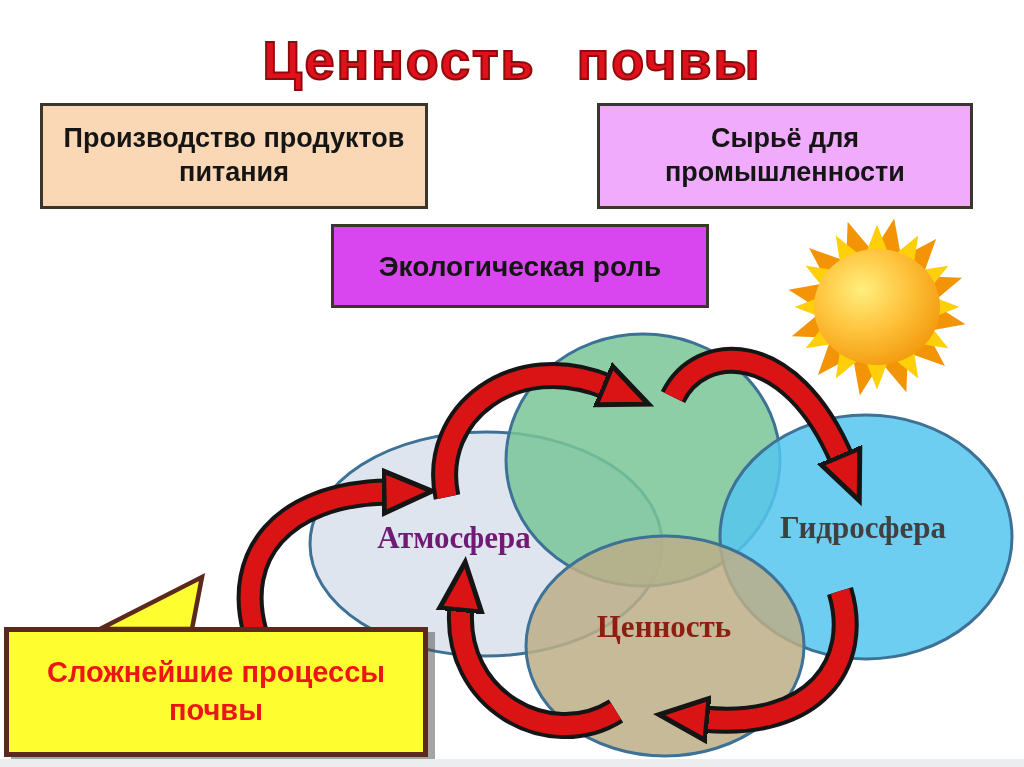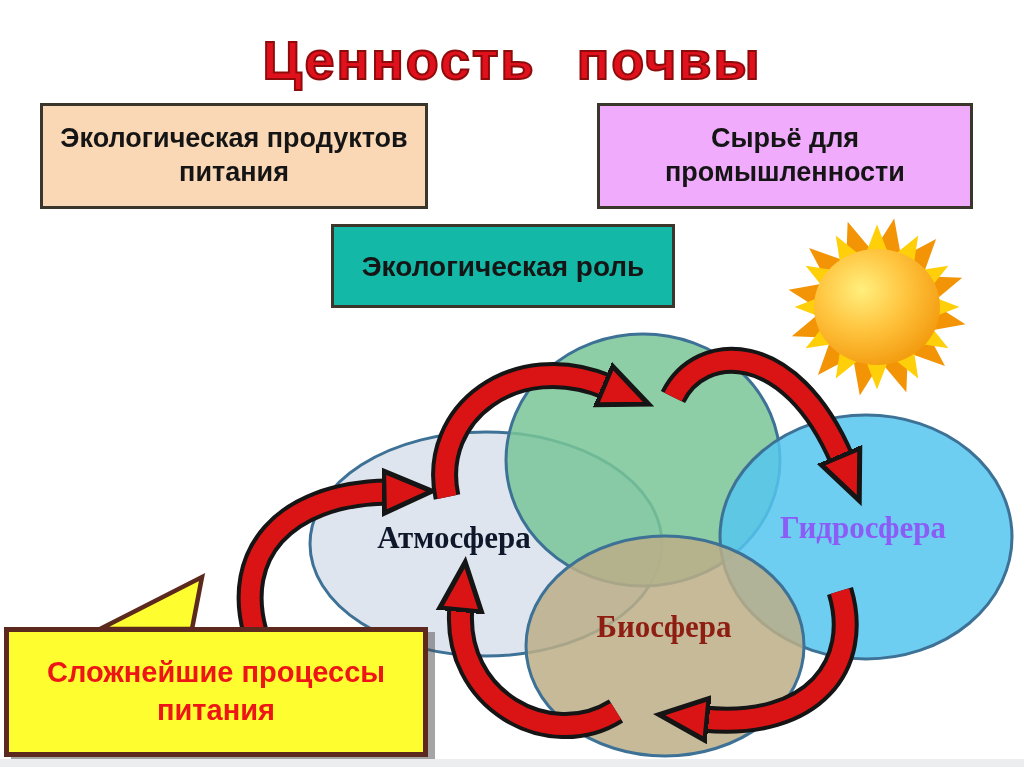--- a/index.html
+++ b/index.html
@@ -8,26 +8,26 @@
   .title{position:absolute;left:0;right:0;top:13px;margin:16px;text-align:center;
          font-size:54px;font-weight:bold;letter-spacing:2px;word-spacing:24px;
          color:#e0111c;-webkit-text-stroke:2px #8e0b0b;
          font-family:"Liberation Sans",sans-serif;}
   .scene{position:absolute;left:0;top:0;}
   .box{position:absolute;display:flex;align-items:center;justify-content:center;
        text-align:center;font-weight:bold;color:#151515;box-sizing:border-box;
        border:3px solid #3a362c;line-height:1.25;}
   .box-food{left:40px;top:103px;width:388px;height:106px;background:#fad7b5;font-size:27px;}
   .box-industry{left:597px;top:103px;width:376px;height:106px;background:#f0abfc;font-size:27px;}
-  .box-ecology{left:331px;top:224px;width:344px;height:84px;background:#14b8a6;font-size:28px;}
+  .box-ecology{left:331px;top:224px;width:378px;height:84px;background:#d946ef;font-size:28px;}
   .venn-label{position:absolute;transform:translate(-50%,-50%);white-space:nowrap;
               font-family:"Liberation Serif",serif;font-weight:bold;font-size:31px;}
-  .lab-atm{left:454px;top:538px;color:#0f172a;}
+  .lab-atm{left:454px;top:538px;color:#701a75;}
   .lab-bio{left:645px;top:440px;color:#1c5a30;}
-  .lab-hyd{left:863px;top:528px;color:#8b5cf6;}
+  .lab-hyd{left:863px;top:528px;color:#404040;}
   .lab-lit{left:664px;top:627px;color:#8e1d12;}
   .callout{position:absolute;left:4px;top:627px;width:424px;height:130px;background:#fdfd2f;
            border:5px solid #5b291d;box-sizing:border-box;display:flex;flex-direction:column;
            justify-content:center;text-align:center;color:#ed1515;font-weight:bold;
            font-size:29px;line-height:1.3;box-shadow:7px 5px 0 rgba(75,75,75,.5);}
   .bottom-strip{position:absolute;left:0;right:0;bottom:0;height:8px;background:#ecedee;}
   .arrow-outline{fill:none;stroke:#151515;stroke-width:27px;}
   .arrow-body{fill:none;stroke:#da1414;stroke-width:19px;}
   .venn-ellipse{stroke:#3d7296;stroke-width:3;fill-opacity:0.85;}
 </style>
@@ -79,32 +79,32 @@
       <polygon transform="scale(0.97)" fill="#ffcf0a" points="85,0 50.2,13.5 73.6,42.5 36.8,36.8 42.5,73.6 13.5,50.2 0,85 -13.5,50.2 -42.5,73.6 -36.8,36.8 -73.6,42.5 -50.2,13.5 -85,0 -50.2,-13.5 -73.6,-42.5 -36.8,-36.8 -42.5,-73.6 -13.5,-50.2 0,-85 13.5,-50.2 42.5,-73.6 36.8,-36.8 73.6,-42.5 50.2,-13.5"></polygon>
       <ellipse rx="63" ry="58" fill="url(#sunCore)"></ellipse>
     </g>
 
     <polygon points="100,629 202,577 192,629" stroke="#5b291d" stroke-width="4.5" fill="#fdfd2f"></polygon>
   </svg>
 
   <h1 class="title">Ценность почвы</h1>
 
   <div class="box box-food">
-    <span>Экологическая продуктов питания</span>
+    <span>Производство продуктов питания</span>
   </div>
   <div class="box box-industry">
     <span>Сырьё для промышленности</span>
   </div>
   <div class="box box-ecology">
     <span>Экологическая роль</span>
   </div>
 
   <div class="venn-label lab-atm">Атмосфера</div>
   <div class="venn-label lab-hyd">Гидросфера</div>
-  <div class="venn-label lab-lit">Биосфера</div>
+  <div class="venn-label lab-lit">Ценность</div>
 
   <div class="callout">
     <div>Сложнейшие процессы</div>
-    <div>питания</div>
+    <div>почвы</div>
   </div>
 
   <div class="bottom-strip"></div>
 </div>
 
 </body></html>

